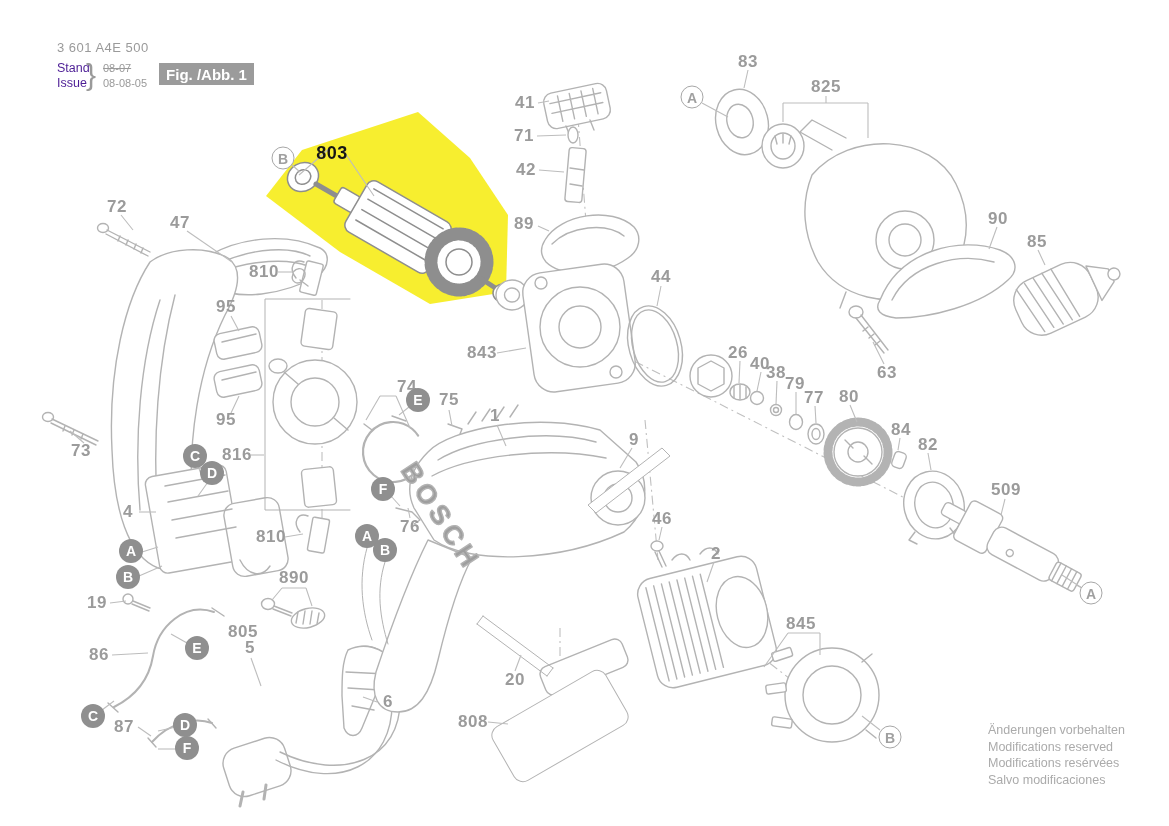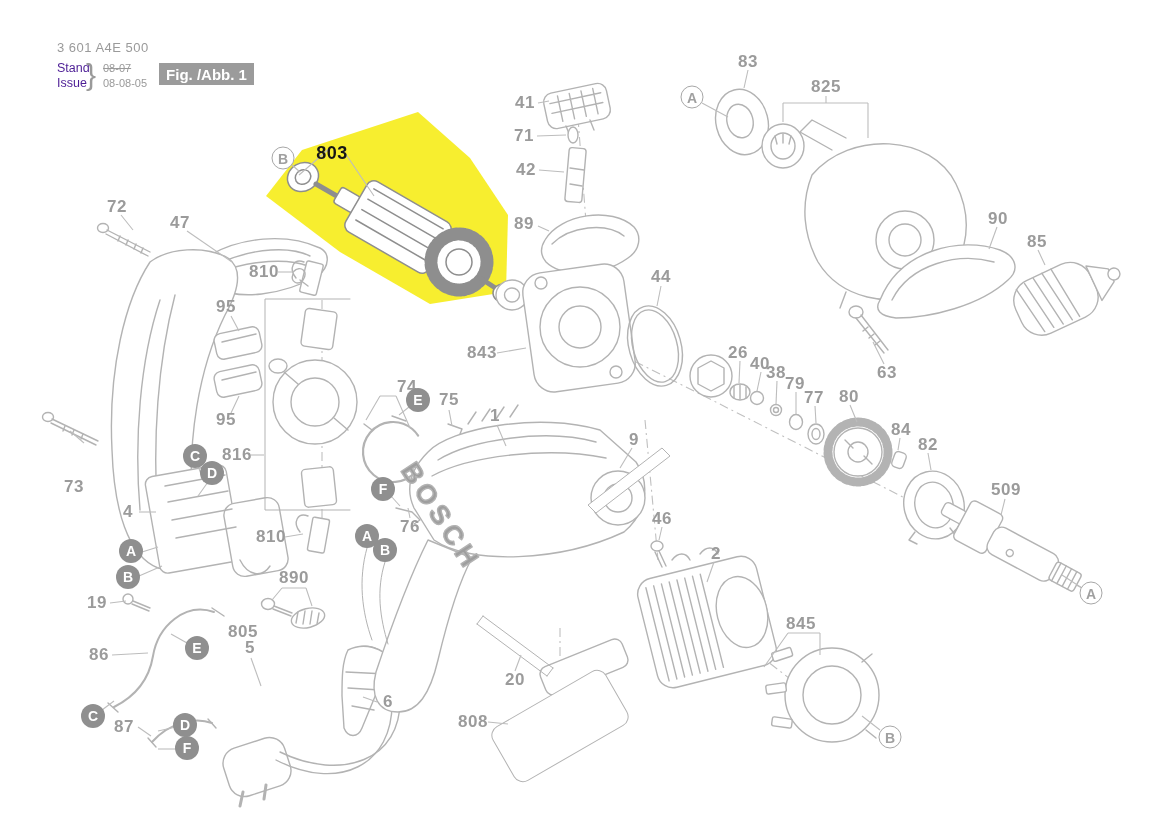--- a/index.html
+++ b/index.html
@@ -43,20 +43,26 @@
     <div>Stand</div>
     <div>Issue</div>
   </div>
   <div class="hdr-brace">}</div>
   <div class="hdr-dates">
     <div class="struck">08-07</div>
     <div>08-08-05</div>
   </div>
   <div class="figbox">Fig. /Abb. 1</div>
 
+  <div class="footer">
+    <div>Änderungen vorbehalten</div>
+    <div>Modifications reserved</div>
+    <div>Modifications resérvées</div>
+    <div>Salvo modificaciones</div>
+  </div>
 
   <svg id="art" width="1169" height="826" viewBox="0 0 1169 826">
 
     <polygon fill="#f7ee2f" points="302,150 418,112 470,158 508,215 506,292 430,304 340,252 266,196"></polygon>
 
     <g class="dd">
       <path d="M516,302 L700,394 L1086,590"></path>
       <path d="M322,300 L322,553"></path>
       <path d="M578,118 L592,300"></path>
       <path d="M560,628 L560,696"></path>
@@ -405,21 +411,21 @@
       <path d="M176,727 L158,731"></path>
       <path d="M177,749 L158,749"></path>
     </g>
   </svg>
 
   <div id="labels">
       <div class="plabel" style="left: 117px; top: 207px;">72</div>
       <div class="plabel" style="left: 180px; top: 223px;">47</div>
       <div class="plabel" style="left: 226px; top: 307px;">95</div>
       <div class="plabel" style="left: 226px; top: 420px;">95</div>
-      <div class="plabel" style="left: 74px; top: 451px; margin-top: 36px;">73</div>
+      <div class="plabel" style="left: 81px; top: 451px;">73</div>
       <div class="plabel" style="left: 237px; top: 455px;">816</div>
       <div class="plabel" style="left: 128px; top: 512px;">4</div>
       <div class="plabel" style="left: 97px; top: 603px;">19</div>
       <div class="plabel" style="left: 99px; top: 655px;">86</div>
       <div class="plabel" style="left: 124px; top: 727px;">87</div>
       <div class="plabel" style="left: 294px; top: 578px;">890</div>
       <div class="plabel" style="left: 243px; top: 632px;">805</div>
       <div class="plabel" style="left: 250px; top: 648px;">5</div>
       <div class="plabel" style="left: 388px; top: 702px;">6</div>
       <div class="plabel" style="left: 264px; top: 272px;">810</div>

